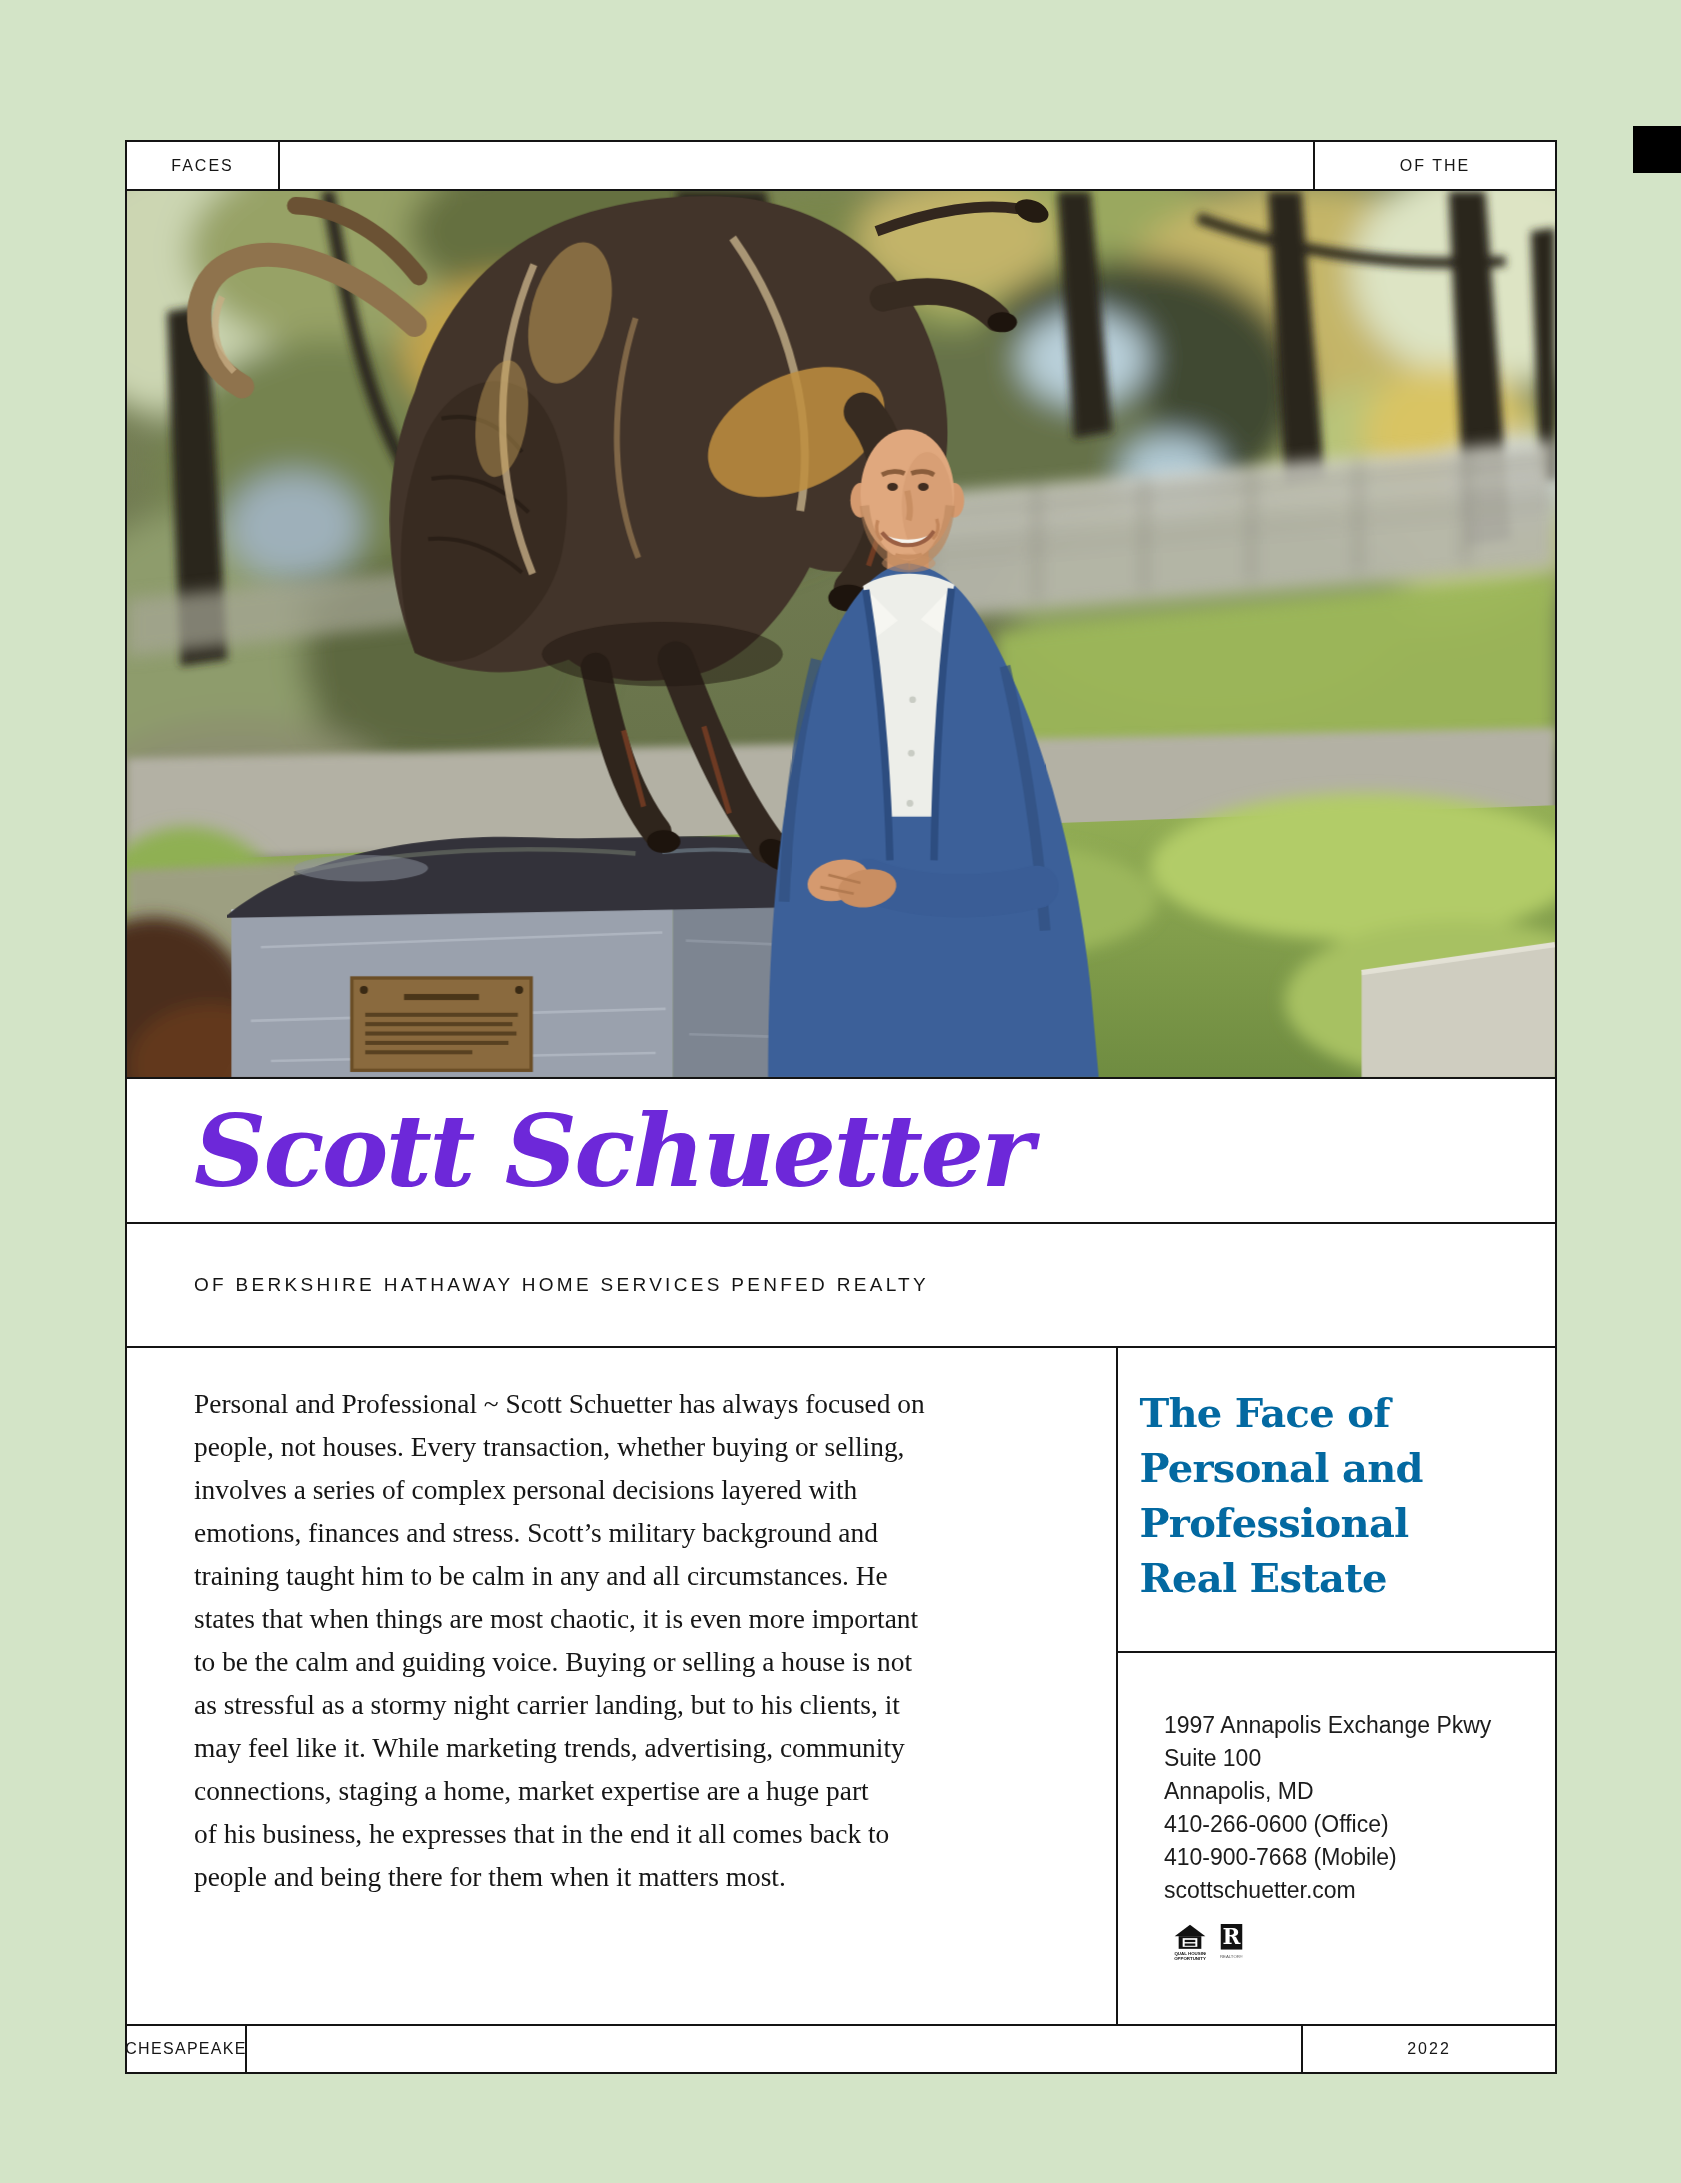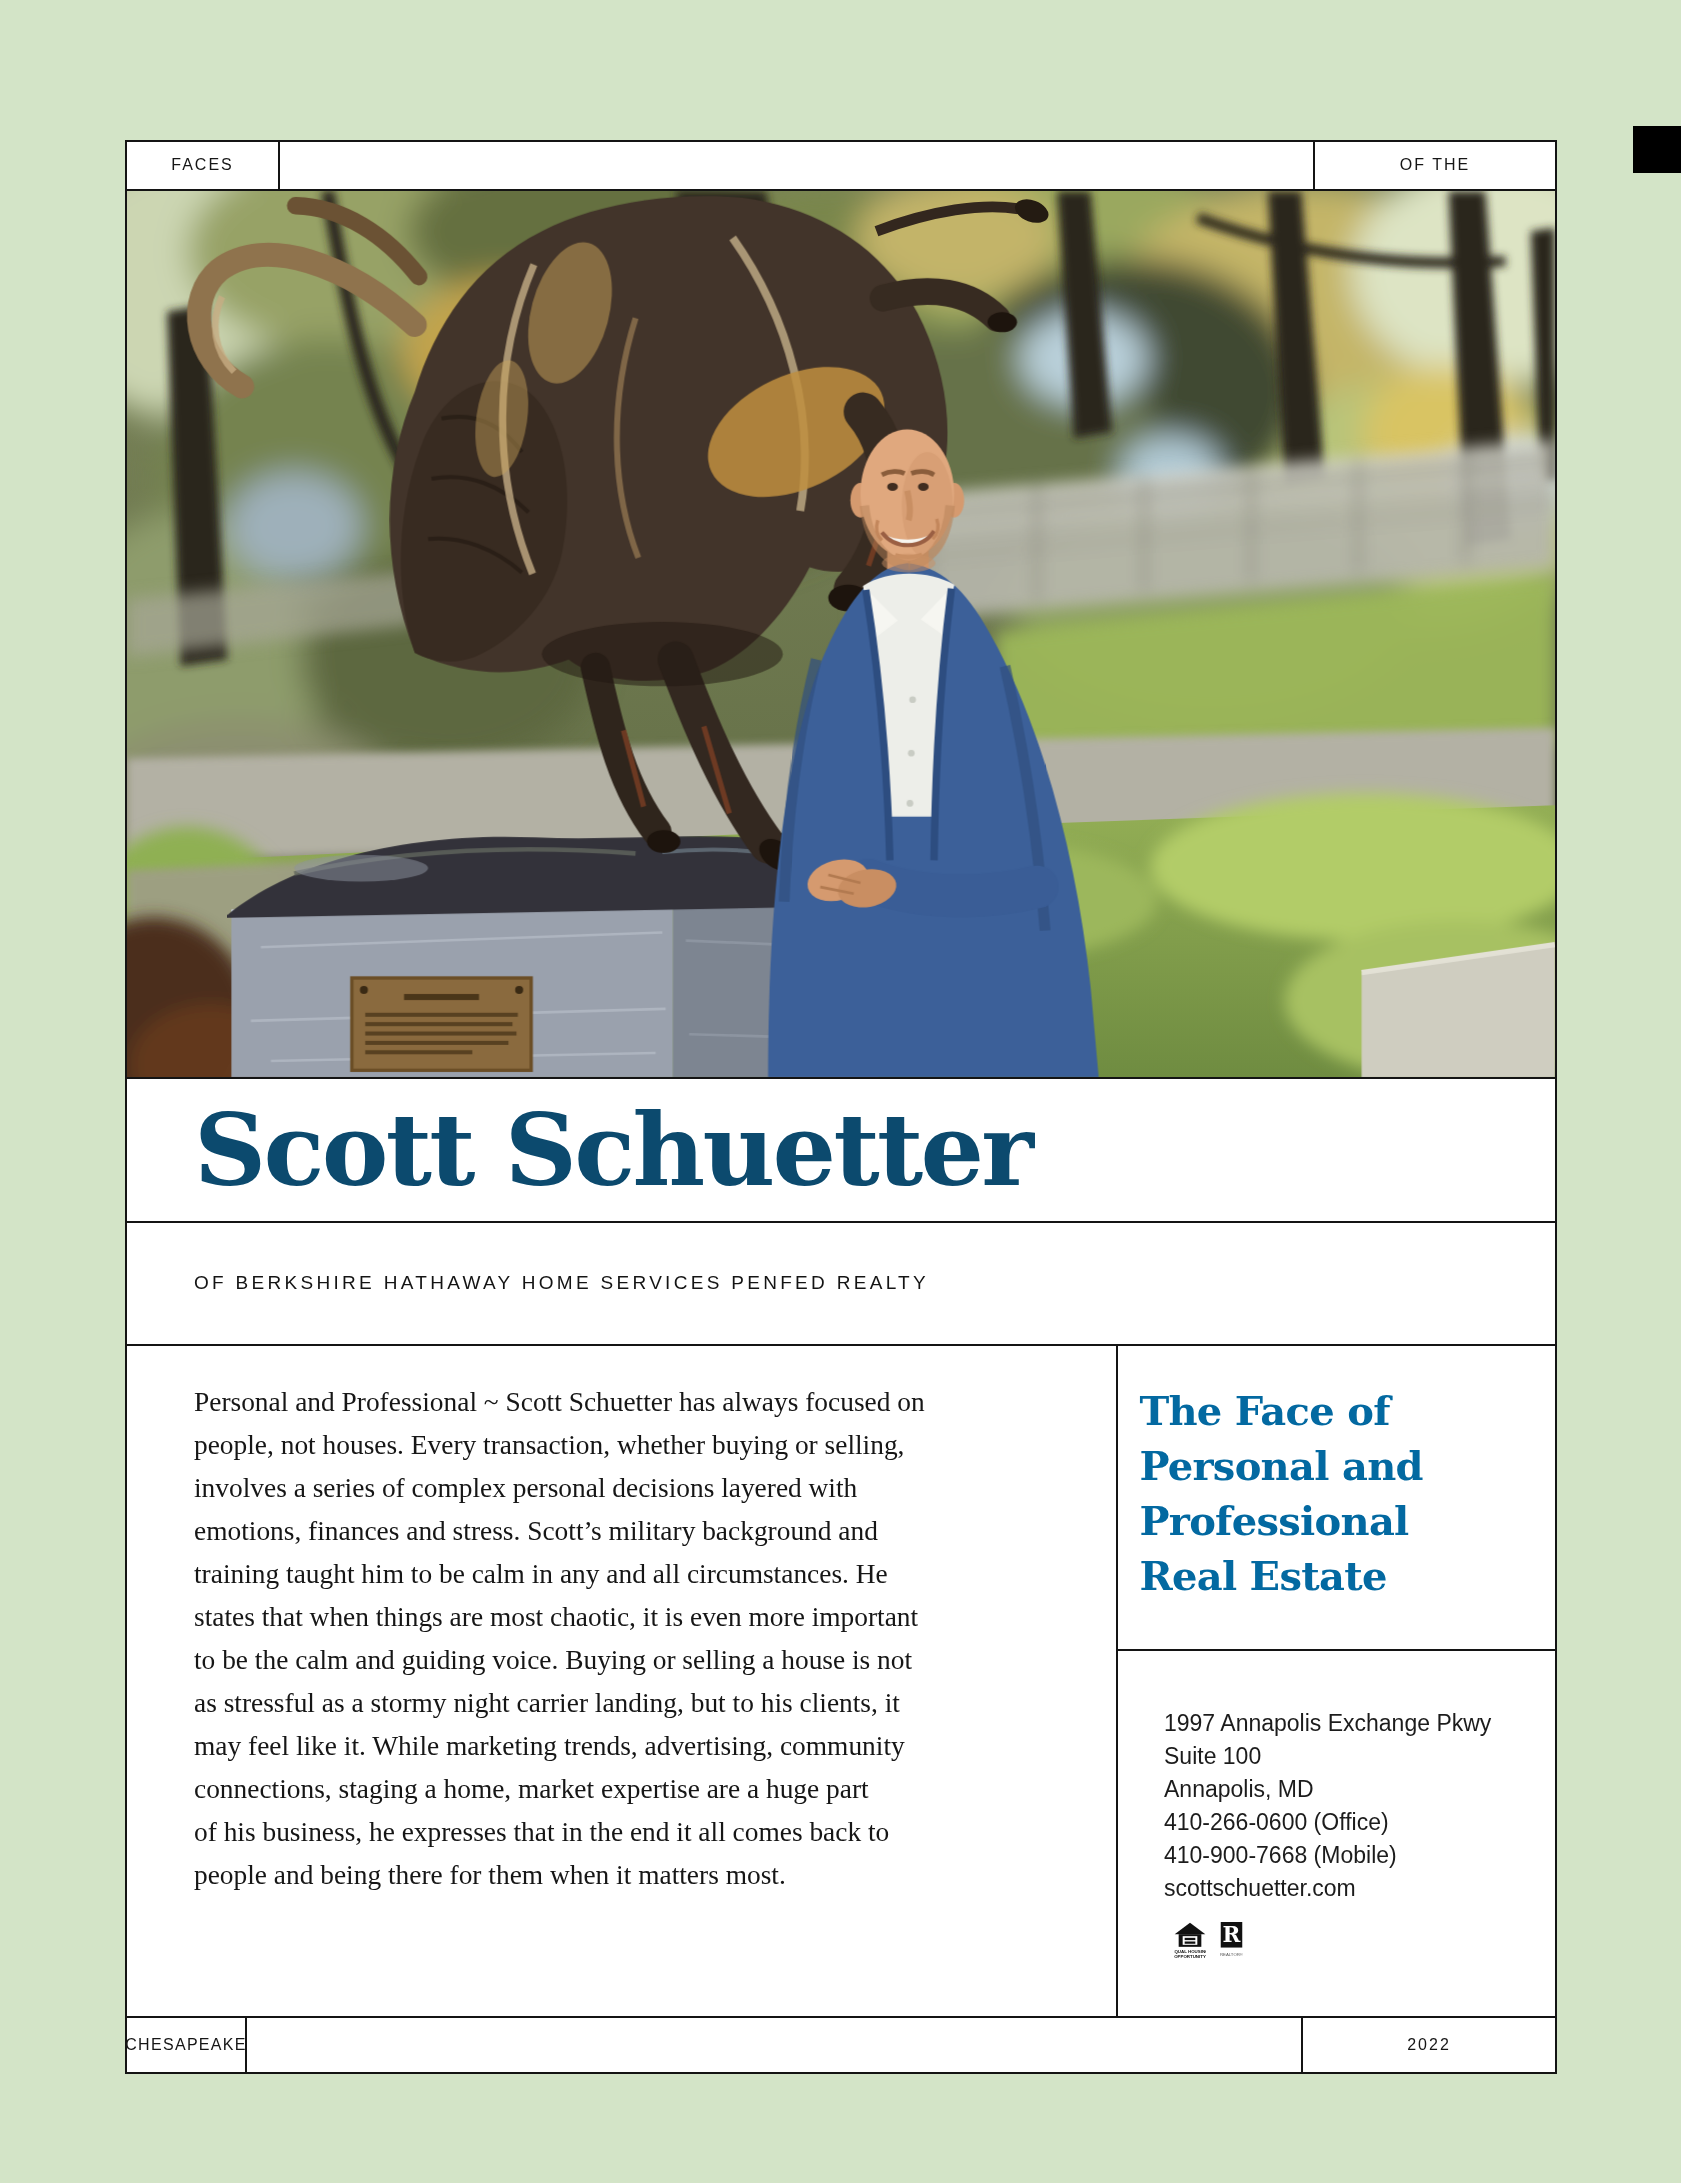--- a/index.html
+++ b/index.html
@@ -5,35 +5,35 @@
   html,body{margin:0;padding:0;}
   body{background:#d3e4c7;font-family:"Liberation Sans",sans-serif;}
   .page{position:relative;width:1681px;height:2183px;background:#d3e4c7;overflow:hidden;}
   .corner-mark{position:absolute;left:1633px;top:126px;width:48px;height:47px;background:#000;}
   .frame{position:absolute;left:125px;top:140px;width:1432px;height:1934px;background:#ffffff;
          border:2px solid #141414;box-sizing:border-box;display:flex;flex-direction:column;}
   .frame *{box-sizing:border-box;}
   
   .strip{display:flex;}
   .strip-header{height:49px;border-bottom:2px solid #141414;}
-  .strip-footer{height:54px;}
+  .strip-footer{height:46px;}
   .scell{display:flex;align-items:center;justify-content:center;font-size:16px;letter-spacing:2px;
          color:#161616;white-space:nowrap;}
   .scell-mid{flex:1;}
   .hcell-left{width:153px;border-right:2px solid #141414;}
   .hcell-right{width:242px;border-left:2px solid #141414;}
   .fcell-left{width:120px;border-right:2px solid #141414;letter-spacing:1.3px;}
   .fcell-right{width:254px;border-left:2px solid #141414;}
   
   .row-photo{height:888px;border-bottom:2px solid #141414;}
   .row-photo svg{display:block;width:1428px;height:886px;}
   
   .row-title{height:145px;border-bottom:2px solid #141414;display:flex;align-items:center;padding-left:67px;}
   .display-title{font-family:"DejaVu Serif",serif;font-weight:700;font-size:100px;letter-spacing:-2.7px;
-                 color:#0c4a6e;line-height:1;white-space:nowrap;}
+                 color:#6d28d9;line-height:1;white-space:nowrap;font-style:italic;}
   
   .row-subtitle{height:124px;border-bottom:2px solid #141414;display:flex;align-items:center;padding-left:67px;}
   .subtitle{font-size:19px;letter-spacing:3.3px;color:#141414;white-space:nowrap;}
   
   .row-body{height:678px;border-bottom:2px solid #141414;display:flex;}
   .article{flex:1;padding:35px 0 0 67px;font-family:"Liberation Serif",serif;font-size:27.4px;
            line-height:43px;color:#161616;}
   .a-line{white-space:nowrap;}
   .sidebar{width:439px;border-left:2px solid #141414;display:flex;flex-direction:column;}
   .sidebar-heading{height:305px;border-bottom:2px solid #141414;padding:37px 13.4px 0 21.4px;

